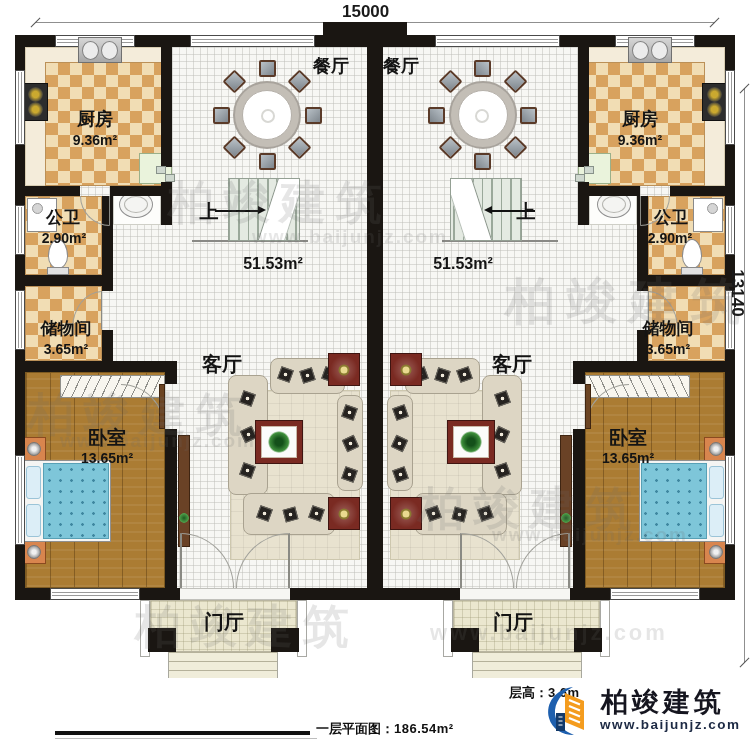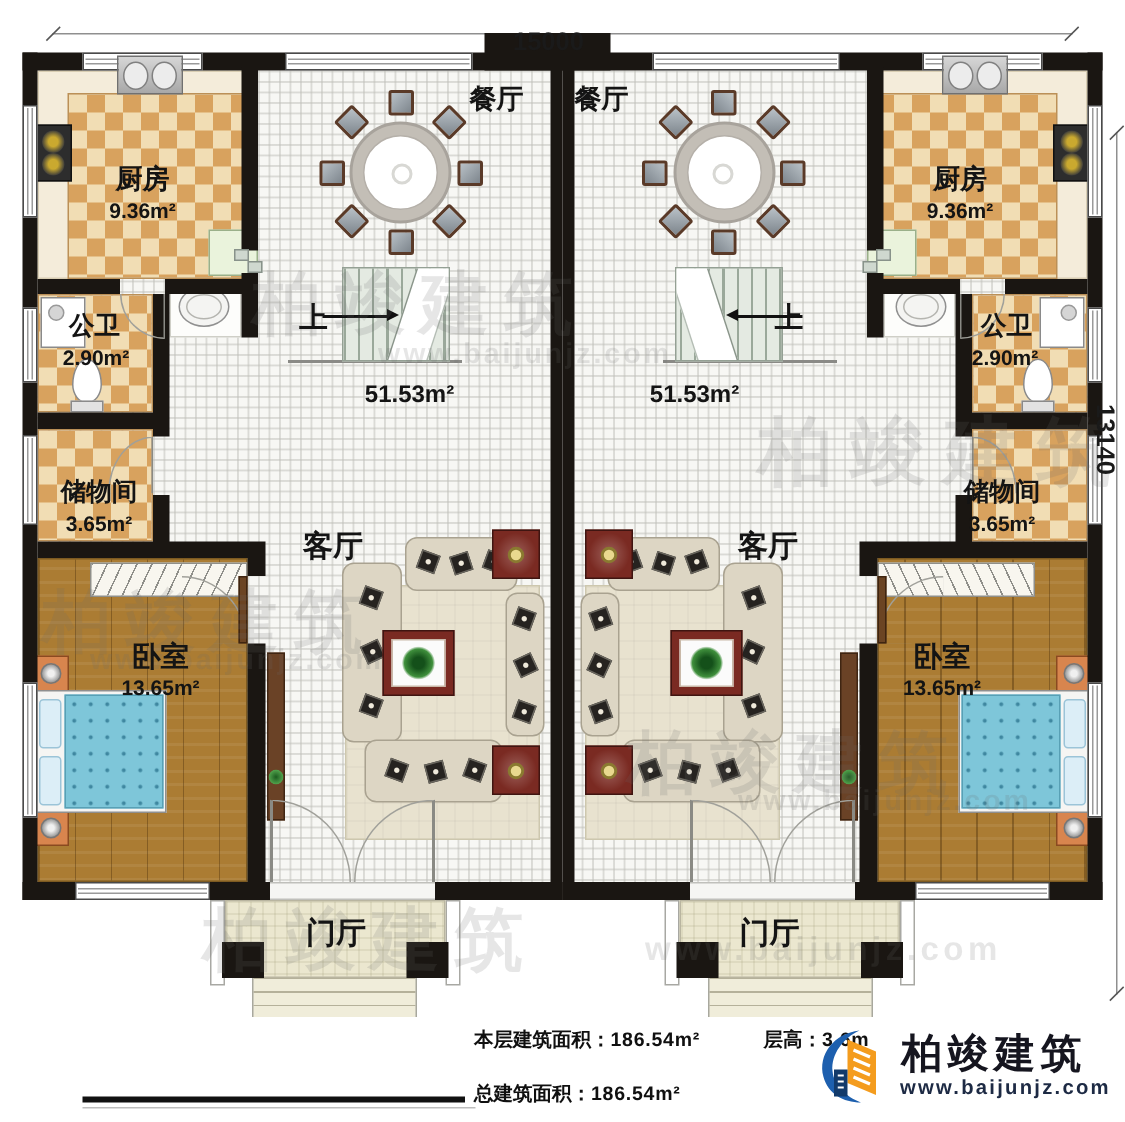--- a/index.html
+++ b/index.html
@@ -92,21 +92,21 @@
   .f-stat{position:absolute;font-size:13px;font-weight:bold;color:#101010;z-index:30;white-space:nowrap}
   .f-stat .val{letter-spacing:.5px}
   .logo-brand{position:absolute;font-size:27px;font-weight:bold;color:#15151f;letter-spacing:4px;z-index:30;white-space:nowrap}
   .logo-site{position:absolute;font-size:13.5px;font-weight:bold;color:#1d2a44;letter-spacing:1.5px;z-index:30;white-space:nowrap}
 </style>
 </head>
 <body>
 
 <div id="screen">
 
-  <div class="dim" style="left:342px;top:18px">15000</div>
+  <div class="dim" style="left:342px;top:2px">15000</div>
   <div class="dimline" style="left:35px;top:22px;width:680px;height:1px"></div>
   <div class="tick" style="left:29px;top:22px"></div>
   <div class="tick" style="left:708px;top:22px"></div>
 
   <div class="dim" style="left:713px;top:283px;transform:rotate(90deg)">13140</div>
   <div class="dimline" style="left:744px;top:88px;width:1px;height:575px"></div>
   <div class="tick" style="left:738px;top:88px"></div>
   <div class="tick" style="left:738px;top:662px"></div>
 
   <div class="center-block" style="left:323px;top:22px;width:84px;height:25px"></div>
@@ -408,25 +408,22 @@
   <div class="lbl" style="left:628px;top:438px;font-size:19px">卧室</div>
   <div class="lbl" style="left:628px;top:458px;font-size:14px">13.65m²</div>
   <div class="lbl" style="left:512px;top:364px;font-size:20px">客厅</div>
   <div class="lbl" style="left:463px;top:264px;font-size:16px">51.53m²</div>
   <div class="lbl" style="left:526px;top:212px;font-size:19px">上</div>
   <div class="lbl" style="left:513px;top:622px;font-size:20px">门厅</div>
 
   <div class="f-rule1" style="left:55px;top:731px;width:255px;height:4px"></div>
   <div class="f-rule2" style="left:55px;top:738px;width:262px;height:1px"></div>
 
-  <div class="f-stat" style="left:316px;top:684px">
-    <span>本层建筑面积：</span><span class="val">186.54m²</span>
-  </div>
   <div class="f-stat" style="left:316px;top:720px">
-    <span>总建筑面积：</span><span class="val">186.54m²</span>
+    <span>一层平面图：</span><span class="val">186.54m²</span>
   </div>
   <div class="f-stat" style="left:509px;top:684px">
     <span>层高：</span><span class="val">3.6m</span>
   </div>
 
   <div class="abs" style="left:543px;top:680px;width:56px;height:60px;z-index:30">
     <svg width="56" height="60" viewBox="0 0 56 60">
       <path d="M30 7 C13 9 2 23 6 38 C9 49 19 55 31 55 C21 51 13 44 12 34 C11 23 19 12 30 7 Z" fill="#1d5fae"></path>
       <path d="M22 13 L41 21 L41 50 L22 42 Z" fill="#f49c1e"></path>
       <path d="M26 20 l11 4.6 M26 26 l11 4.6 M26 32 l11 4.6 M26 38 l11 4.6" stroke="#fff" stroke-width="2.2" fill="none"></path>

